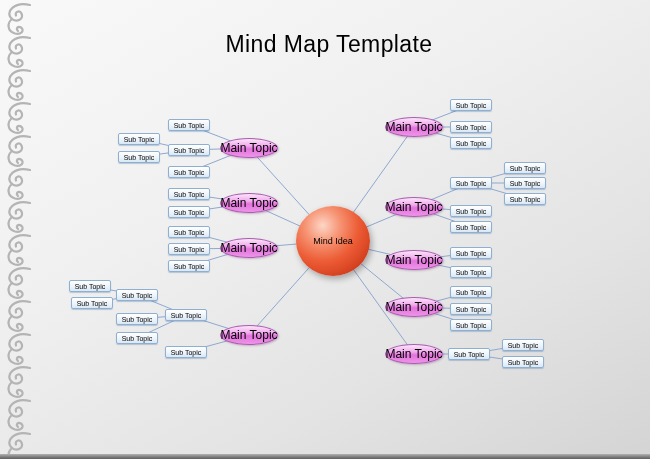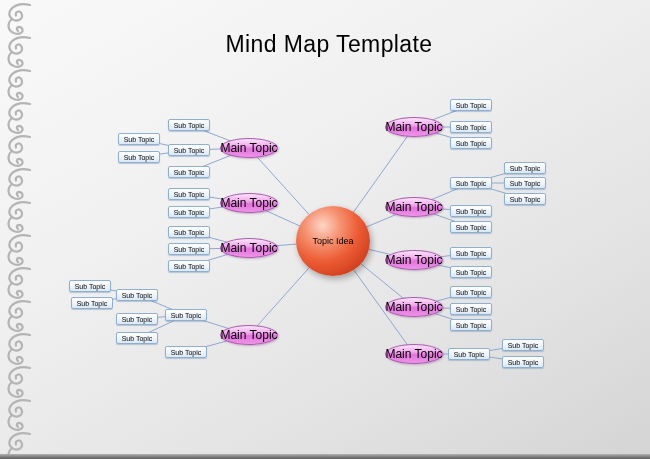--- a/index.html
+++ b/index.html
@@ -113,21 +113,21 @@
       <line x1="414" y1="260" x2="471" y2="272" stroke="#8fa8cf" stroke-width="1"></line>
       <line x1="414" y1="307" x2="471" y2="292" stroke="#8fa8cf" stroke-width="1"></line>
       <line x1="414" y1="307" x2="471" y2="309" stroke="#8fa8cf" stroke-width="1"></line>
       <line x1="414" y1="307" x2="471" y2="325" stroke="#8fa8cf" stroke-width="1"></line>
       <line x1="414" y1="354" x2="469" y2="354" stroke="#8fa8cf" stroke-width="1"></line>
       <line x1="469" y1="354" x2="523" y2="345" stroke="#8fa8cf" stroke-width="1"></line>
       <line x1="469" y1="354" x2="523" y2="362" stroke="#8fa8cf" stroke-width="1"></line>
     </svg>
 
   <div id="nodes">
-      <div class="node center-node" style="left: 333px; top: 241px;">Topic Idea</div>
+      <div class="node center-node" style="left: 333px; top: 241px;">Mind Idea</div>
       <div class="node main-topic" style="left: 249px; top: 148px;">Main Topic</div>
       <div class="node main-topic" style="left: 249px; top: 203px;">Main Topic</div>
       <div class="node main-topic" style="left: 249px; top: 248px;">Main Topic</div>
       <div class="node main-topic" style="left: 249px; top: 335px;">Main Topic</div>
       <div class="node main-topic" style="left: 414px; top: 127px;">Main Topic</div>
       <div class="node main-topic" style="left: 414px; top: 207px;">Main Topic</div>
       <div class="node main-topic" style="left: 414px; top: 260px;">Main Topic</div>
       <div class="node main-topic" style="left: 414px; top: 307px;">Main Topic</div>
       <div class="node main-topic" style="left: 414px; top: 354px;">Main Topic</div>
       <div class="node sub-topic" style="left: 189px; top: 125px;">Sub Topic</div>

